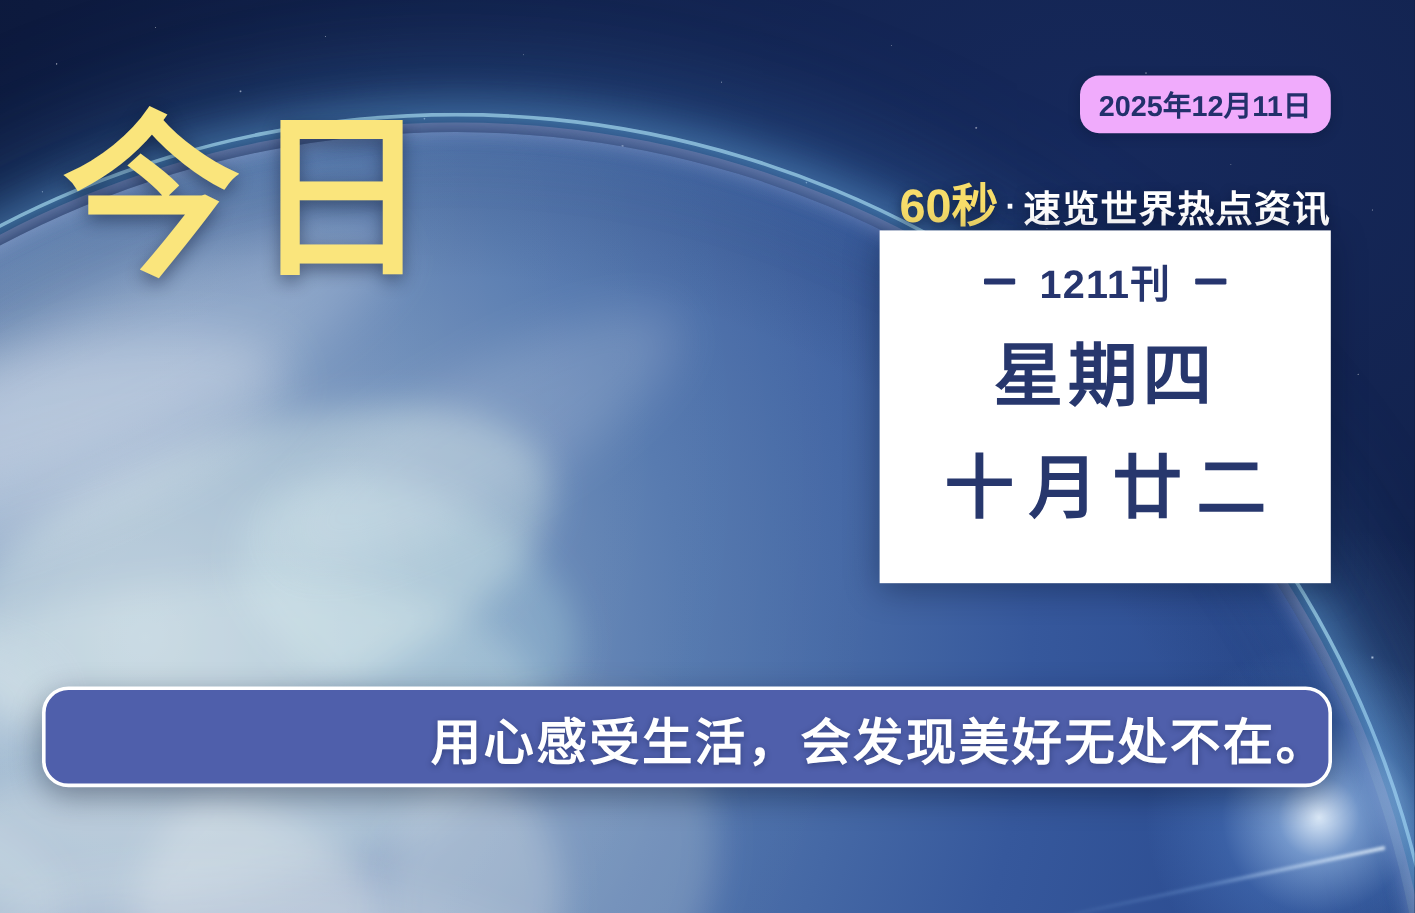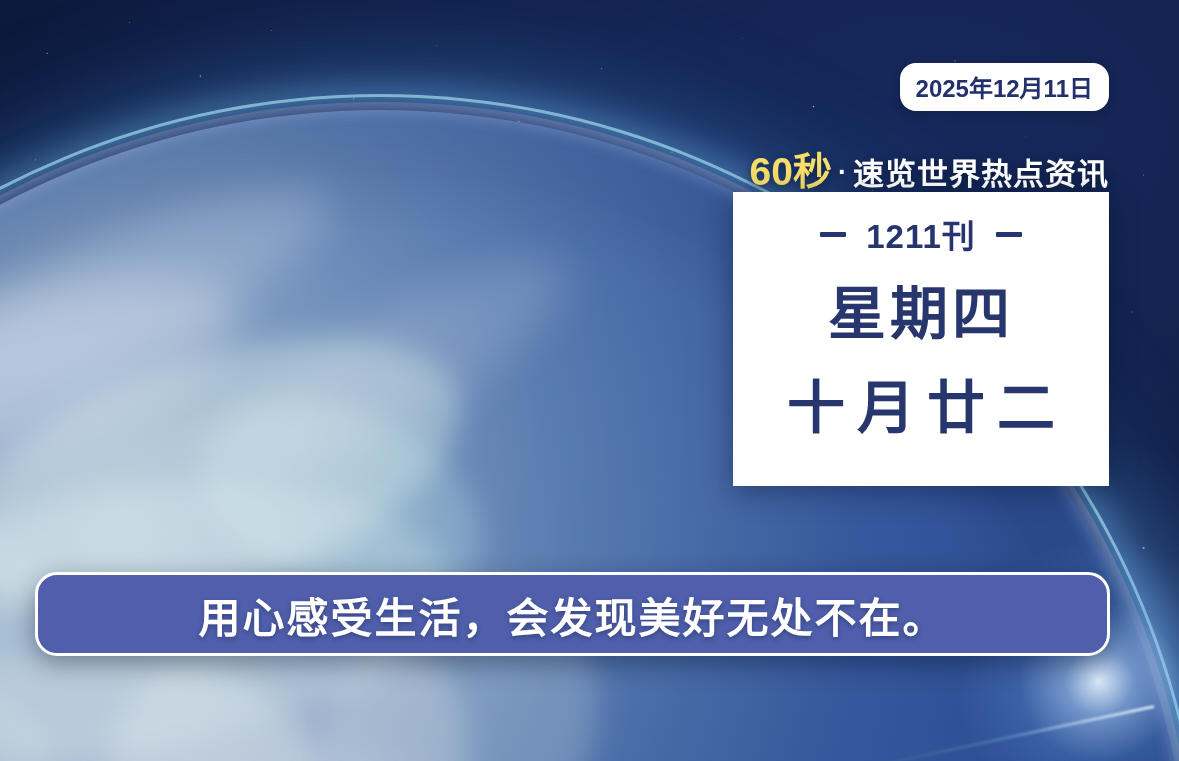--- a/index.html
+++ b/index.html
@@ -213,21 +213,21 @@
     margin-top: 12px;
     margin-left: -4px;
     text-shadow: 0 5px 14px rgba(8,18,45,.42);
   }
 
   
   .date-badge {
     position: absolute;
     right: 70px;
     top: 63px;
-    background: #ffffff;
+    background: #f0abfc;
     color: #22306b;
     font-size: 24px;
     font-weight: 700;
     padding: 6px 16px 7px;
     border-radius: 16px;
     letter-spacing: 0;
     white-space: nowrap;
     box-shadow: 0 2px 10px rgba(5,15,40,.30);
   }
 
@@ -299,21 +299,21 @@
     position: absolute;
     left: 35px;
     top: 572px;
     width: 1075px;
     height: 84px;
     background: #4f5fab;
     border: 3px solid #ffffff;
     border-radius: 22px;
     display: flex;
     align-items: center;
-    justify-content: center;
+    justify-content: flex-end;
     box-shadow: 0 8px 26px rgba(5,14,40,.40);
   }
   .quote-text {
     color: #ffffff;
     font-size: 42px;
     font-weight: 700;
     letter-spacing: 2px;
     white-space: nowrap;
     text-shadow: 0 2px 5px rgba(10,20,55,.35);
   }
@@ -341,20 +341,21 @@
     <div class="cloud c5"></div>
   </div>
   <div class="atmosphere"></div>
   <div class="atmosphere-pink"></div>
 
   <div class="flare"></div>
   <div class="flare-streak"></div>
 
 
   <div class="title-block">
+    <span class="title-line title-top">今日</span>
   </div>
 
   <div class="date-badge">2025年12月11日</div>
 
   <div class="tagline">
     <span class="sec">60秒</span><span class="dot">·</span><span class="desc">速览世界热点资讯</span>
   </div>
 
   <div class="info-card">
     <div class="issue-row">

